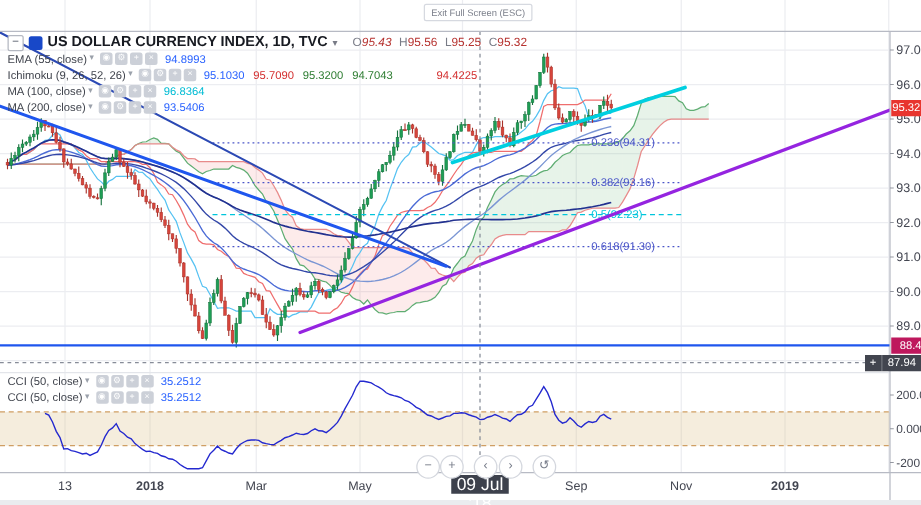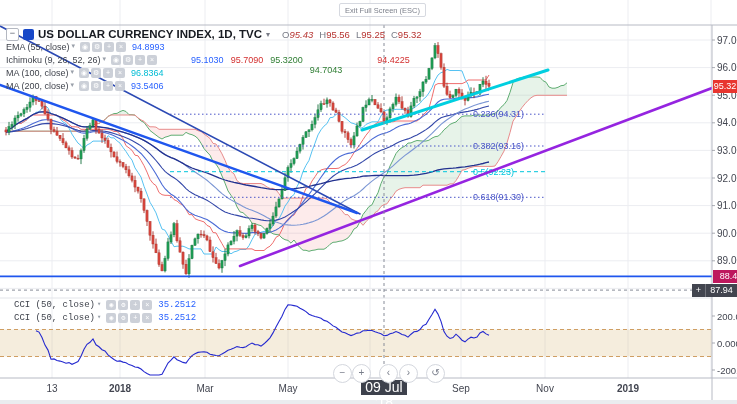--- a/index.html
+++ b/index.html
@@ -16,21 +16,21 @@
   .sym-caret{color:#787b86;font-size:8px;}
   .ohlc{display:flex;gap:6px;margin-left:8px;font-weight:400;font-size:9.5px;}
   .ohlc .pair{display:flex;}
   .ohlc .k{color:#787b86;}
   .legend-row{display:flex;align-items:flex-start;gap:1px;height:13px;font-size:9px;color:#40444d;white-space:nowrap;}
   .lr-caret{color:#9aa0aa;font-size:7px;margin-left:1px;}
   .lr-btns{display:flex;gap:2px;margin-left:4px;}
   .lr-btn{width:10px;height:10px;background:#ccd0d8;color:#fff;font-size:7px;line-height:10px;
           text-align:center;border-radius:2px;cursor:pointer;}
   .lr-vals{display:flex;gap:7px;margin-left:5px;}
-  .cci-legend{position:absolute;left:14px;top:300px;z-index:5;font-family:Liberation Mono, monospace;}
+  .cci-legend{position:absolute;left:6px;top:300px;z-index:5;}
   
   .badge{position:absolute;z-index:4;color:#fff;font-size:9px;height:13px;line-height:13px;text-align:center;}
   #badge-last{left:713px;width:24px;background:#e8352f;}
   #badge-support{left:713px;width:36px;background:#be185d;}
   #badge-cross{left:692px;width:45px;background:#42454f;display:flex;}
   #badge-cross .plus{width:13px;border-right:1px solid rgba(255,255,255,.25);}
   #badge-cross .val{flex:1;}
   #badge-date{position:absolute;top:380px;width:46px;height:15px;line-height:15px;background:#3d414c;
               color:#fff;font-size:14px;text-align:center;z-index:6;}
   #exit-btn{position:absolute;left:339px;top:3px;height:14px;padding:0 5px;border:1px solid #d6d9e0;
@@ -712,24 +712,24 @@
         <div class="legend-row">
           <span>Ichimoku (9, 26, 52, 26)</span>
           <span class="lr-caret">▾</span>
           <span class="lr-btns">
             <span class="lr-btn">◉</span>
             <span class="lr-btn">⚙</span>
             <span class="lr-btn">+</span>
             <span class="lr-btn">×</span>
           </span>
           <span class="lr-vals">
-            <span style="color: rgb(41, 98, 255); margin-left: 28px;">95.1030</span>
+            <span style="color: rgb(41, 98, 255);">95.1030</span>
             <span style="color: rgb(211, 47, 47);">95.7090</span>
             <span style="color: rgb(46, 125, 50);">95.3200</span>
-            <span style="color: rgb(46, 125, 50); margin-top: 10px;">94.7043</span>
+            <span style="color: rgb(46, 125, 50);">94.7043</span>
             <span style="color: rgb(211, 47, 47); margin-left: 28px;">94.4225</span>
           </span>
         </div>
         <div class="legend-row">
           <span>MA (100, close)</span>
           <span class="lr-caret">▾</span>
           <span class="lr-btns">
             <span class="lr-btn">◉</span>
             <span class="lr-btn">⚙</span>
             <span class="lr-btn">+</span>

